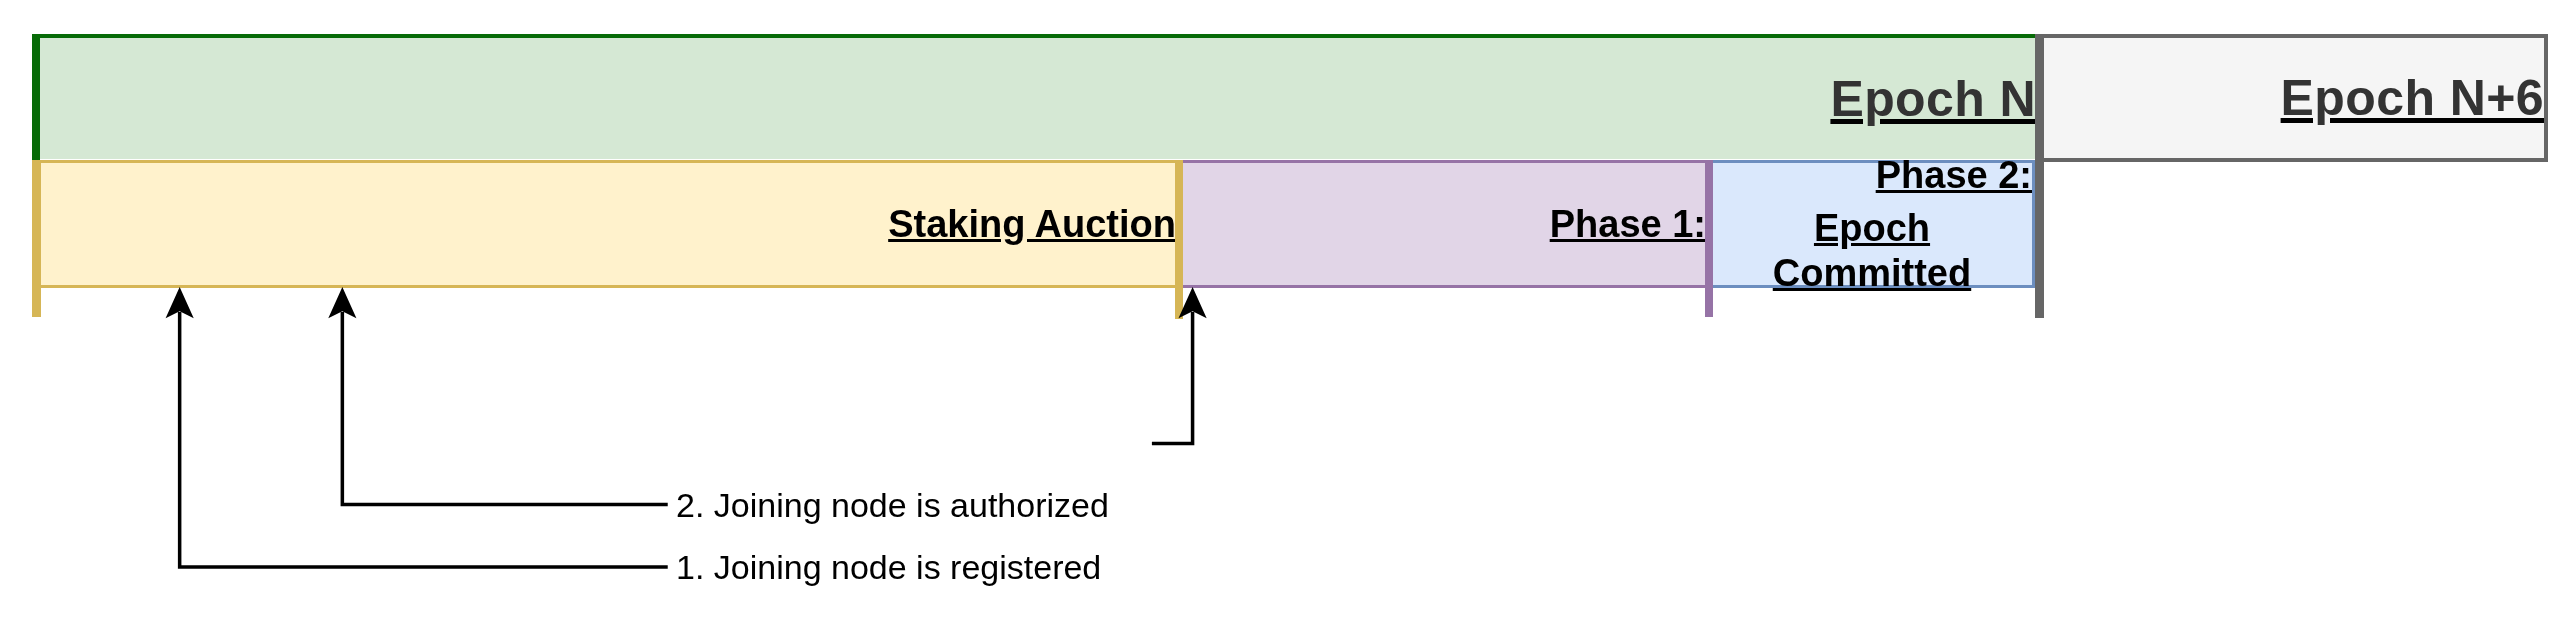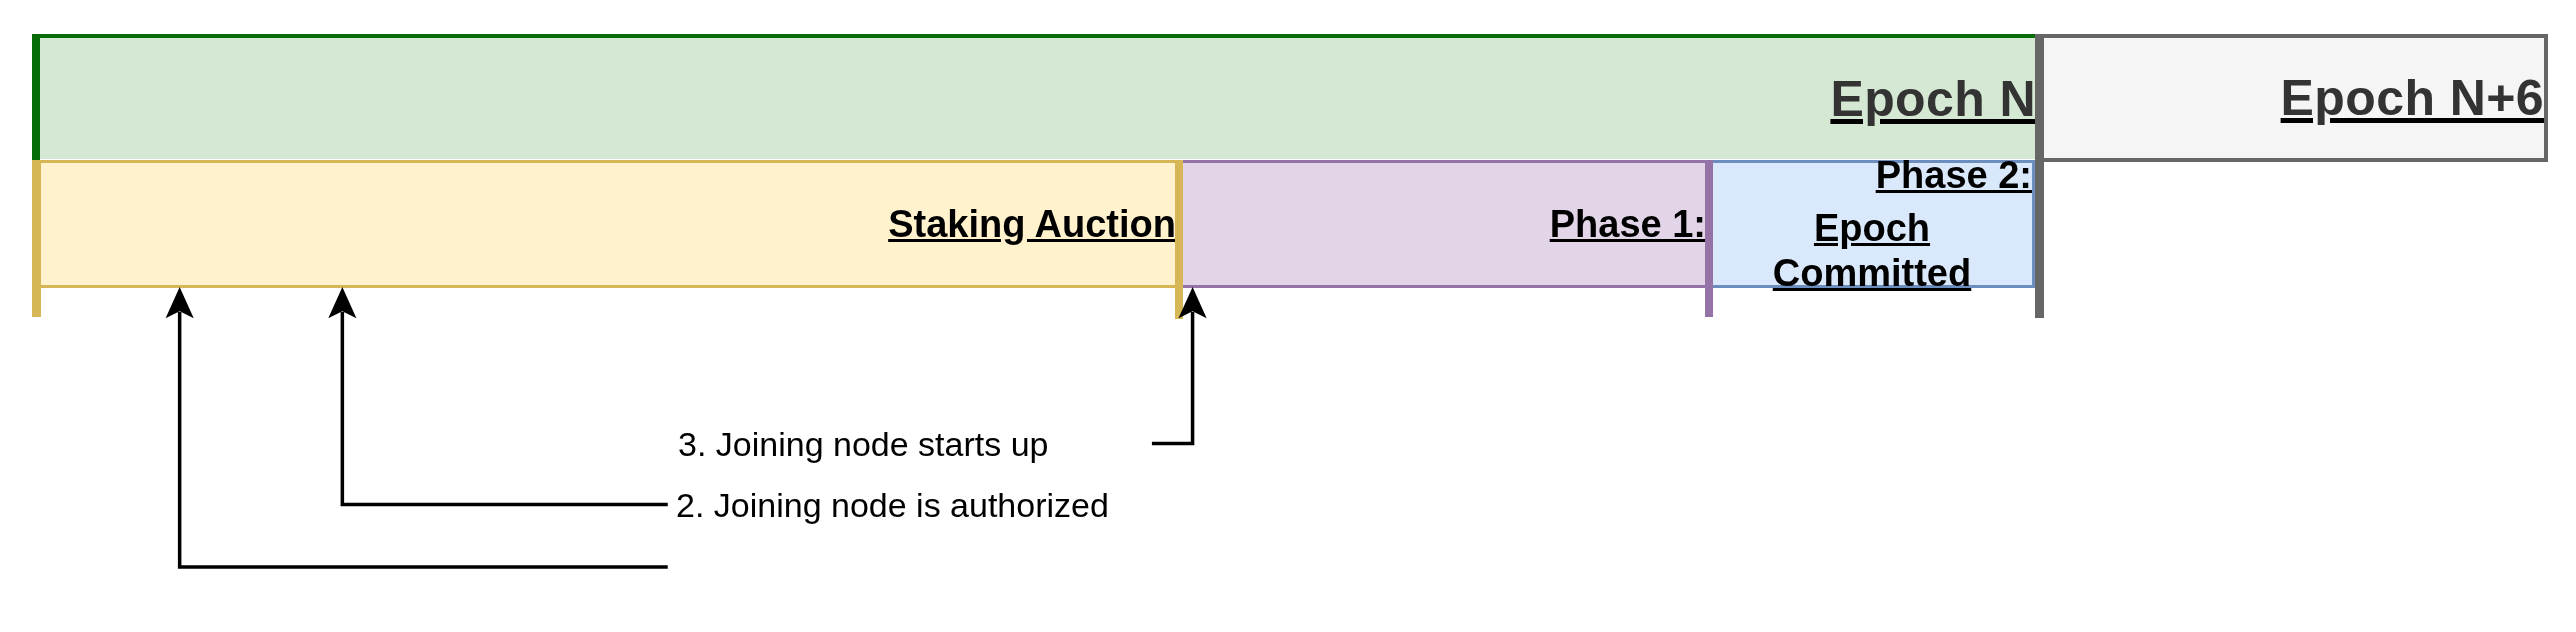--- a/index.html
+++ b/index.html
@@ -80,17 +80,17 @@
     <polyline points="853,725 229,725 229,399"></polyline>
     <polygon points="229,367 211,407 229,398 247,407"></polygon>
 
     <polyline points="853,645 437,645 437,399"></polyline>
     <polygon points="437,367 419,407 437,398 455,407"></polygon>
 
     <polyline points="1472,567 1524,567 1524,399"></polyline>
     <polygon points="1524,367 1506,407 1524,398 1542,407"></polygon>
   </svg>
 
-  <div class="annotation ann-3">3. Joining node starts up</div>
   <div class="annotation ann-2">2. Joining node is authorized</div>
+  <div class="annotation ann-1">1. Joining node is registered</div>
 
 </div>
 
 
 </body></html>

